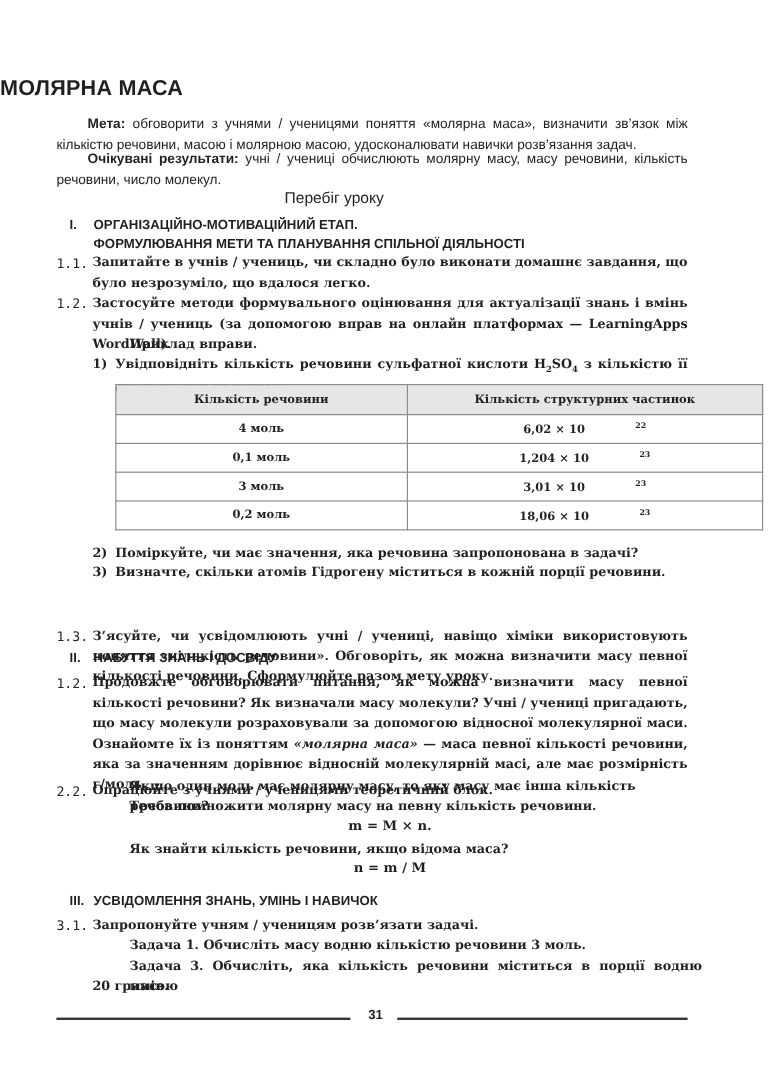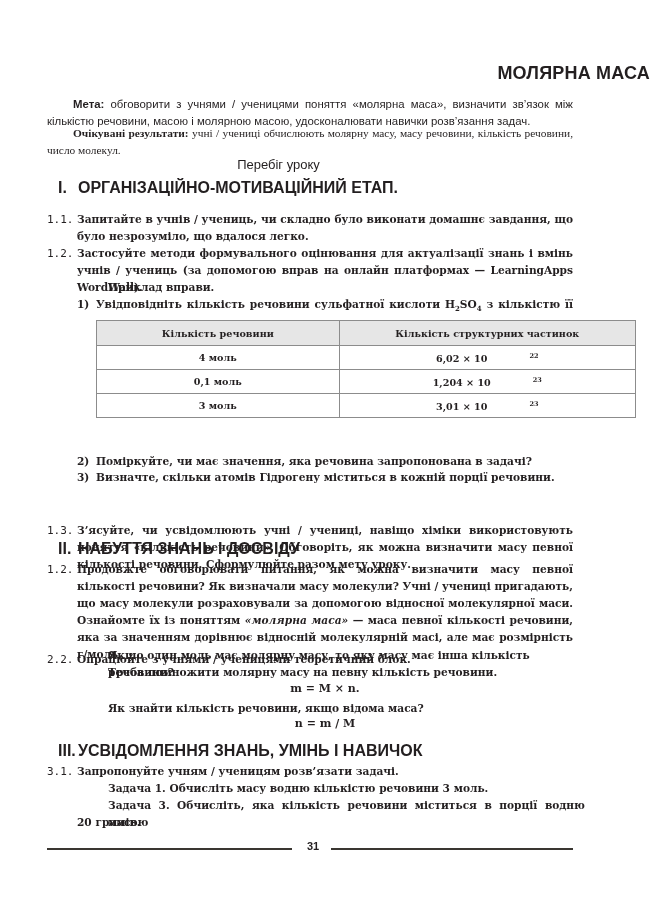--- a/index.html
+++ b/index.html
@@ -1,24 +1,24 @@
 <!DOCTYPE html>
 <html><head>
 <meta charset="utf-8">
 <style>
   html, body { margin: 0; padding: 0; background: #ffffff; }
   body { width: 650px; height: 900px; position: relative; overflow: hidden; color: #231f20; }
   .sans { font-family: "Liberation Sans", "DejaVu Sans", sans-serif; }
   .serif { font-family: "DejaVu Serif", "Liberation Serif", serif; }
-  .page-title { position: absolute; top: 63px; left: 0; width: 650px; text-align: right; font-size: 18px; font-weight: bold; letter-spacing: 0.2px; }
+  .page-title { position: absolute; top: 63px; left: 0; width: 650px; text-align: left; font-size: 18px; font-weight: bold; letter-spacing: 0.2px; }
   .para { position: absolute; left: 47px; width: 526px; font-size: 11.4px; line-height: 17px; text-align: justify; }
   .para .indent { display: inline-block; width: 26px; }
   .para b { font-weight: bold; }
   .subtitle { position: absolute; top: 157px; width: 557px; left: 0; text-align: center; font-size: 13px; }
-  .section-h { position: absolute; left: 58px; font-size: 16px; font-weight: bold; line-height: 16px; }
+  .section-h { position: absolute; left: 58px; font-size: 11px; font-weight: bold; line-height: 16px; }
   .section-h .num { display: inline-block; width: 20px; }
   .section-h .line2 { padding-left: 20px; display: block; }
   .item { position: absolute; left: 47px; width: 526px; font-size: 10.6px; line-height: 17px; font-weight: bold; }
   .item .num { position: absolute; left: 0; top: 0; font-weight: normal; font-family: "DejaVu Sans Mono", monospace; font-size: 11px; }
   .item .body { margin-left: 30px; text-align: justify; }
   .sub { position: absolute; left: 77px; width: 496px; font-size: 10.6px; line-height: 17px; font-weight: bold; }
   .sub .n { position: absolute; left: 0; }
   .sub .t { margin-left: 19px; text-align: justify; }
   .indent-line { position: absolute; left: 96px; width: 477px; font-size: 10.6px; line-height: 17px; font-weight: bold; margin-left: 12px; }
   .formula { position: absolute; left: 0; width: 650px; text-align: center; font-size: 11px; font-weight: bold; }
@@ -33,28 +33,29 @@
   i.ital { font-style: italic; }
 </style>
 </head>
 <body>
 
 <div class="page-title sans">МОЛЯРНА МАСА</div>
 
 <div class="para sans" style="top:96px;">
   <span class="indent"></span><b>Мета:</b><span> обговорити з учнями / ученицями поняття «молярна маса», визначити зв’язок між кількістю речовини, масою і молярною масою, удосконалювати навички розв’язання задач.</span>
 </div>
-<div class="para sans" style="top:125px;font-family:Liberation Serif, serif;">
+<div class="para sans" style="top:125px;">
   <span class="indent"></span><b>Очікувані результати:</b><span> учні / учениці обчислюють молярну масу, масу речовини, кількість речовини, число молекул.</span>
 </div>
 
 <div class="subtitle sans">Перебіг уроку</div>
 
 <div class="section-h sans" style="top:180px;">
   <span class="num">I.</span><span>ОРГАНІЗАЦІЙНО-МОТИВАЦІЙНИЙ ЕТАП.</span>
+  <span class="line2">ФОРМУЛЮВАННЯ МЕТИ ТА ПЛАНУВАННЯ СПІЛЬНОЇ ДІЯЛЬНОСТІ</span>
 </div>
 
 <div class="item serif" style="top:211px;">
   <span class="num">1.1.</span>
   <div class="body">Запитайте в учнів / учениць, чи складно було виконати домашнє завдання, що було незрозуміло, що вдалося легко.</div>
 </div>
 <div class="item serif" style="top:245px;">
   <span class="num">1.2.</span>
   <div class="body">Застосуйте методи формувального оцінювання для актуалізації знань і вмінь учнів / учениць (за допомогою вправ на онлайн платформах — LearningApps WordWall).</div>
 </div>
@@ -77,20 +78,24 @@
         <td>4 моль</td>
         <td><span>6,02 × 10</span><sup>22</sup></td>
       </tr>
     <tr>
         <td>0,1 моль</td>
         <td><span>1,204 × 10</span><sup>23</sup></td>
       </tr>
     <tr>
         <td>3 моль</td>
         <td><span>3,01 × 10</span><sup>23</sup></td>
+      </tr>
+    <tr>
+        <td>0,2 моль</td>
+        <td><span>18,06 × 10</span><sup>23</sup></td>
       </tr>
   </tbody>
 </table>
 
 <div class="sub serif" style="top:453px;">
   <span class="n">2)</span>
   <div class="t">Поміркуйте, чи має значення, яка речовина запропонована в задачі?</div>
 </div>
 <div class="sub serif" style="top:469px;">
   <span class="n">3)</span>

